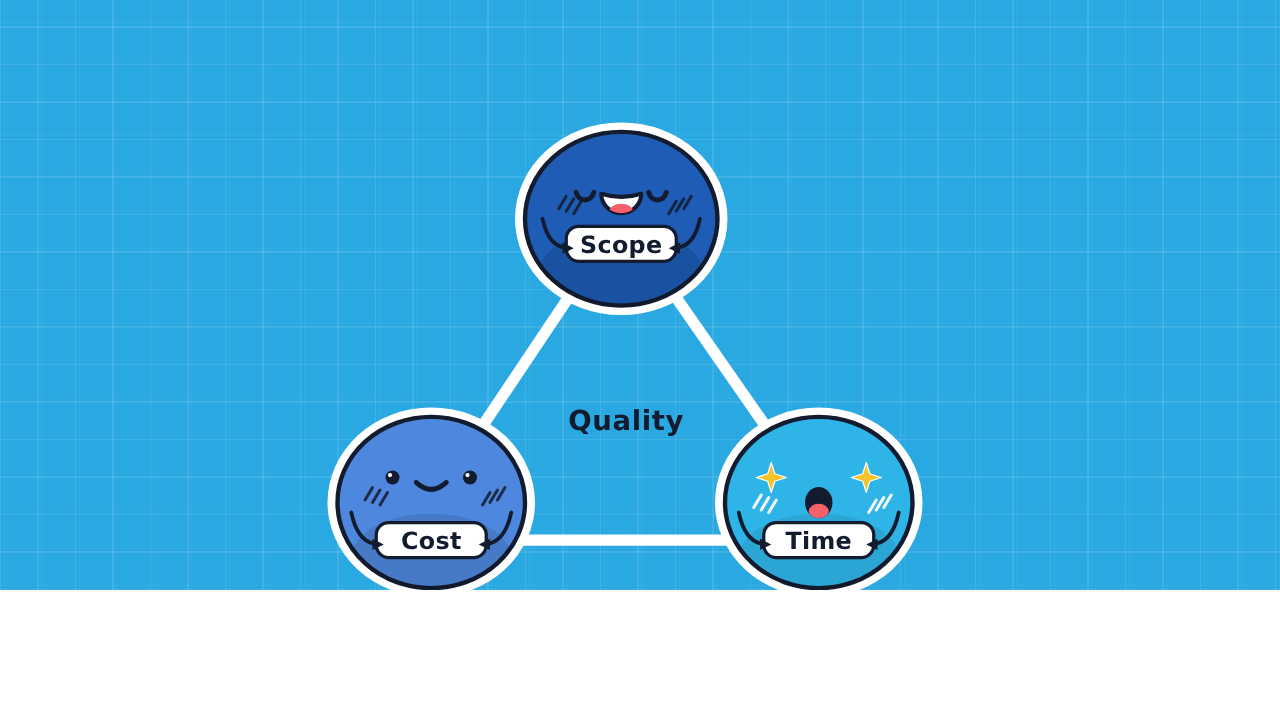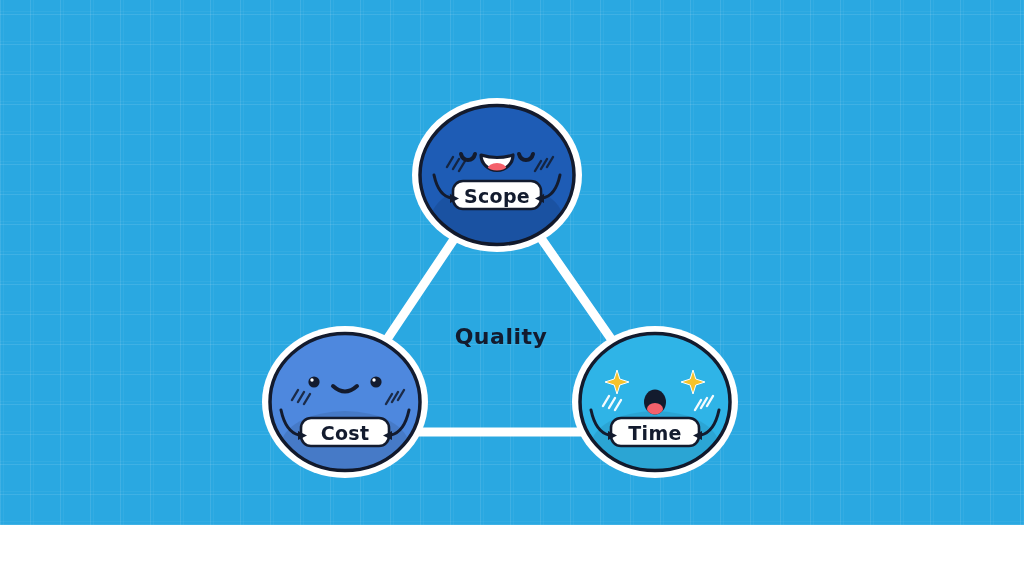--- a/index.html
+++ b/index.html
@@ -1,19 +1,19 @@
 <!DOCTYPE html>
 <html><head>
 <meta charset="utf-8">
 <style>
   html,body{margin:0;padding:0;}
   body{font-family:"DejaVu Sans", sans-serif;}
   .stage{
     position:relative;
-    width:1024px;height:525px;
+    width:1024px;height:472px;
     overflow:hidden;
     background-color:#2AA8E1;
     background-image:
       repeating-linear-gradient(0deg,  rgba(255,255,255,0.10) 0 1px, transparent 1px 30px),
       repeating-linear-gradient(90deg, rgba(255,255,255,0.10) 0 1px, transparent 1px 30px),
       repeating-linear-gradient(0deg,  transparent 0 3px, rgba(255,255,255,0.045) 3px 4px, transparent 4px 30px),
       repeating-linear-gradient(90deg, transparent 0 3px, rgba(255,255,255,0.045) 3px 4px, transparent 4px 30px);
   }
   svg{position:absolute;left:0;top:0;}
   .ink-stroke{stroke:#131B2E;fill:none;stroke-linecap:round;}

